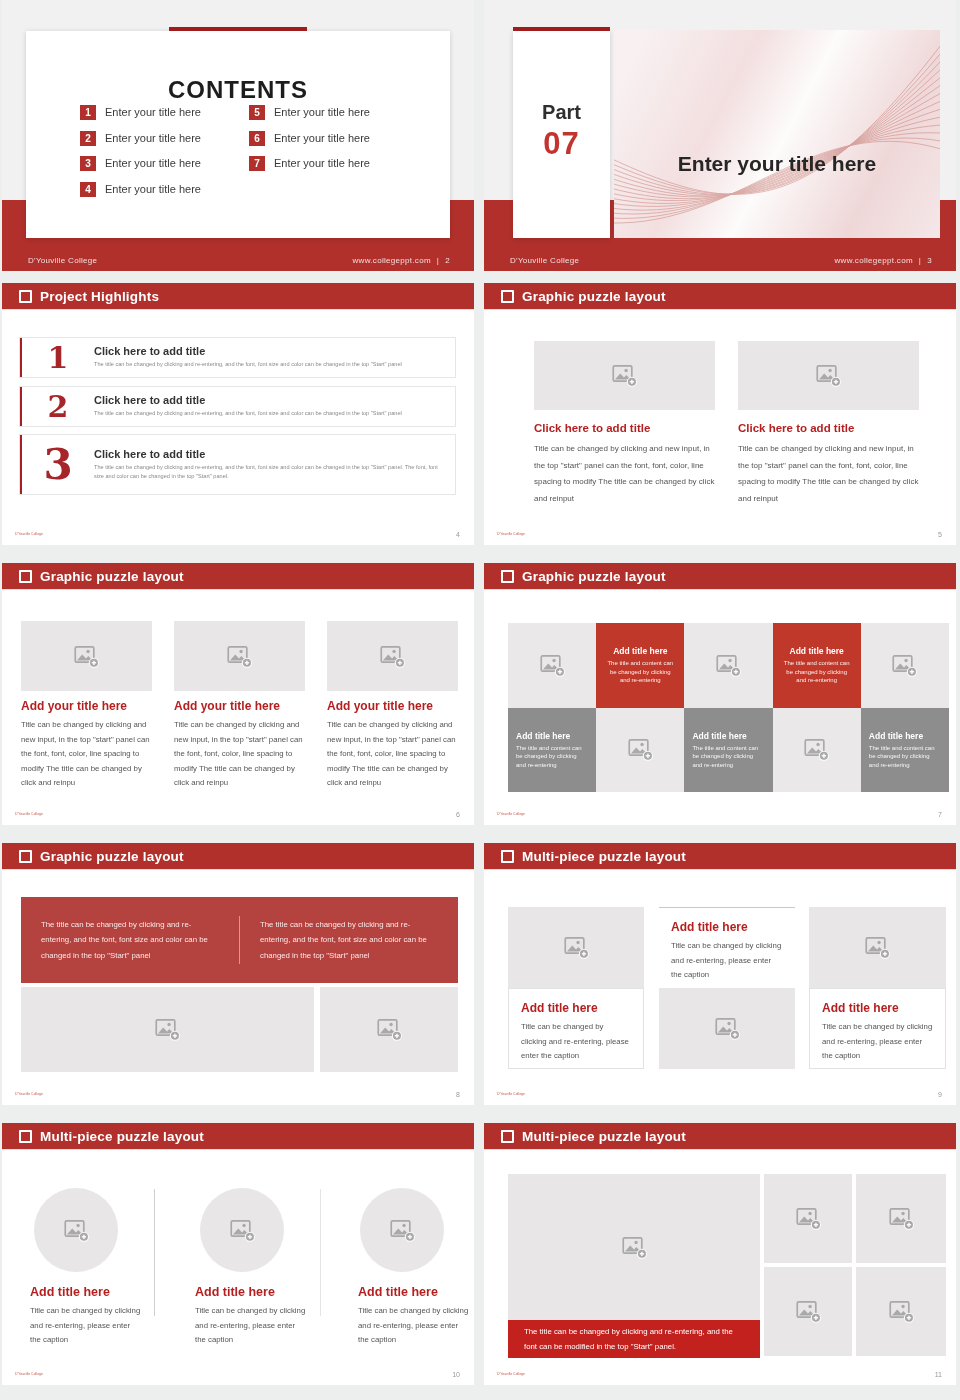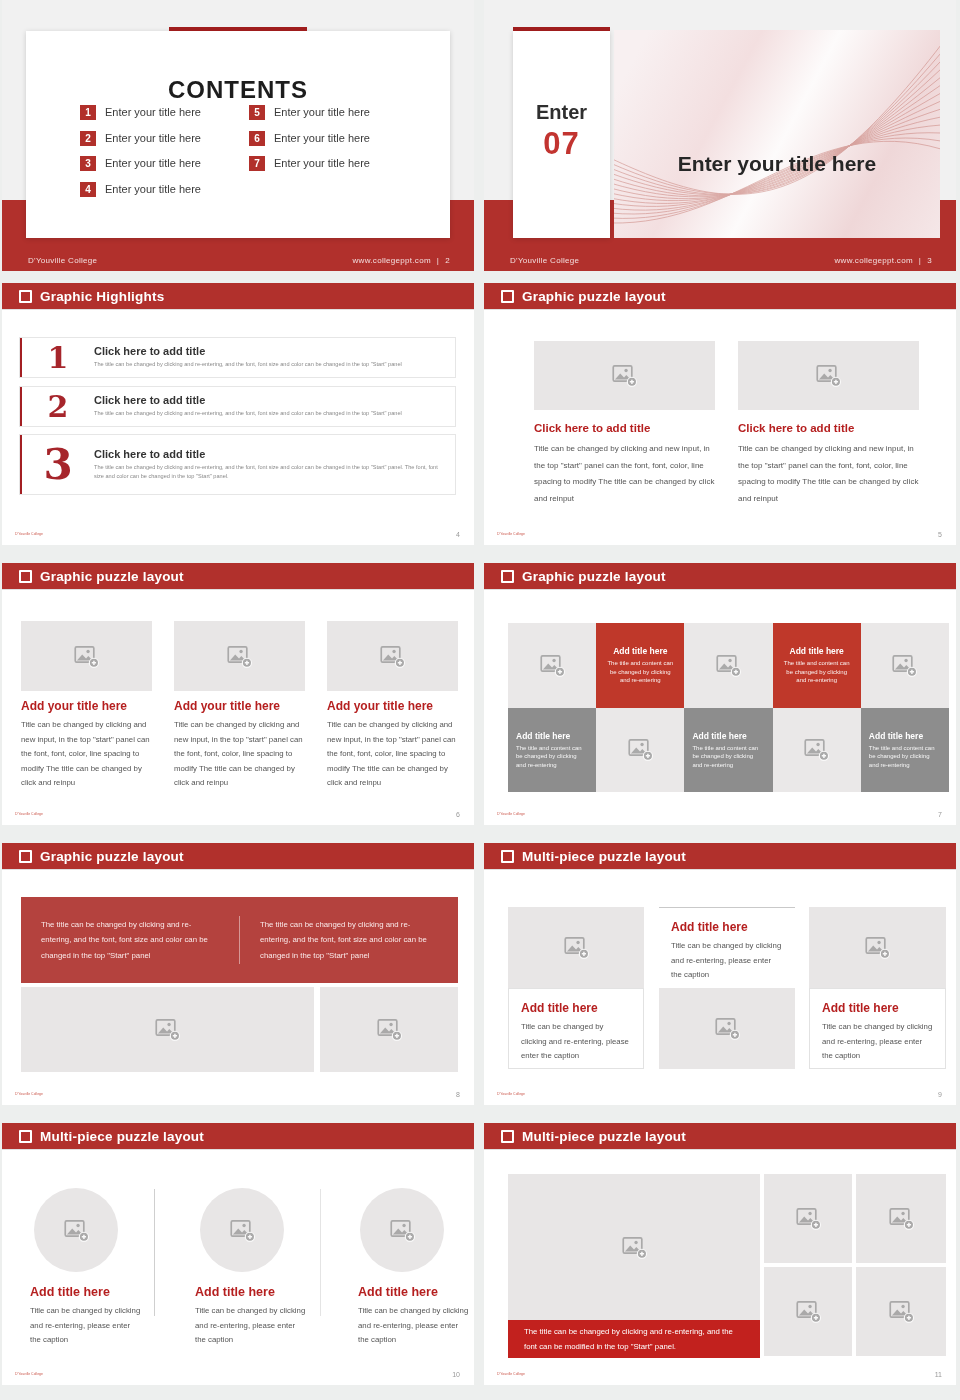--- a/index.html
+++ b/index.html
@@ -171,34 +171,34 @@
           <path d="M-4,178 C130,195 200,105 333,95"></path>
           <path d="M-4,183 C130,195 200,97 333,103"></path>
           <path d="M-4,188 C130,196 200,89 333,111"></path>
           <path d="M-4,193 C130,196 200,81 333,119"></path>
         </g>
       </svg>
       <div class="sec-title">Enter your title here</div>
     </div>
     <div class="card" style="left:29px;top:31px;width:97px;height:207px"></div>
     <div class="accent" style="left:29px;top:27px;width:97px"></div>
-    <div class="part-label">Enter</div>
+    <div class="part-label">Part</div>
     <div class="part-num">07</div>
     <div class="sfoot l">D'Youville College</div>
     <div class="sfoot r">
       <span>www.collegeppt.com</span>
       <span>|</span>
       <span>3</span>
     </div>
   </div>
 
   <div class="tile c" style="left:2px;top:283px">
     <div class="chdr">
       <span class="sq"></span>
-      <span class="t">Graphic Highlights</span>
+      <span class="t">Project Highlights</span>
     </div>
     <div class="hl-row" style="top:54px;height:41px">
       <div class="hl-acc"></div>
       <div class="hl-num" style="font-size:30px">1</div>
       <div class="hl-txt">
           <div class="hl-title">Click here to add title</div>
         <div class="hl-body">The title can be changed by clicking and re-entering, and the font, font size and color can be changed in the top "Start" panel</div>
         </div>
     </div>
     <div class="hl-row" style="top:103px;height:41px">

